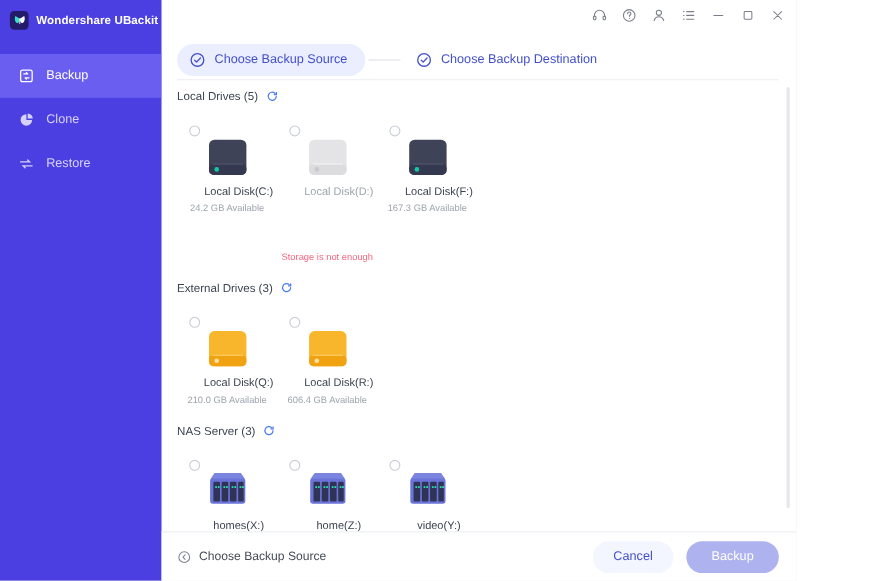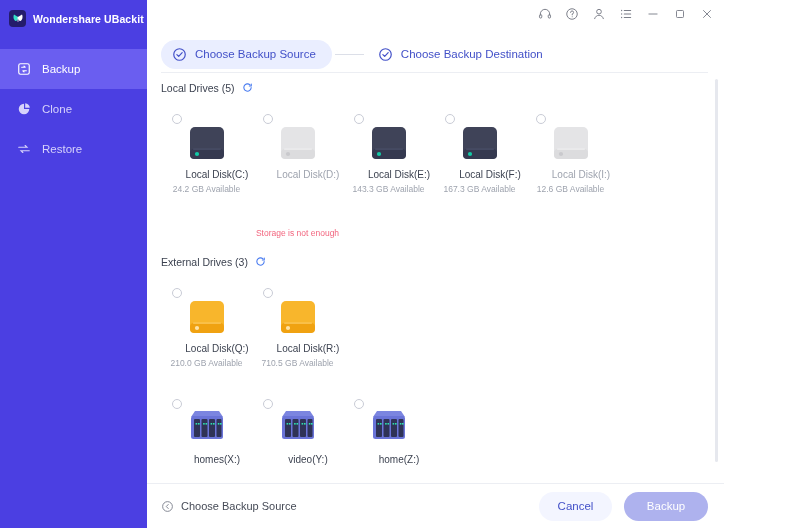--- a/index.html
+++ b/index.html
@@ -411,61 +411,35 @@
                 <rect x="6" y="6" width="34" height="32" rx="5" fill="#e4e4e6"></rect>
                 <rect x="6" y="28" width="34" height="10" rx="4" fill="#dcdcde"></rect>
                 <rect x="9" y="27.5" width="28" height="1.2" rx=".6" fill="#eeeef0"></rect>
                 <circle cx="13" cy="33" r="2.1" fill="#c9c9cd"></circle>
               </svg>
             </span>
             <span class="drive-name dim">Local Disk(D:)</span>
             <span class="drive-sub warn">Storage is not enough</span>
           </div>
 
+
           <div class="drive">
             <span class="radio"></span>
             <span class="drive-art">
               <svg width="46" height="42" viewBox="0 0 46 42">
                 <rect x="6" y="6" width="34" height="32" rx="5" fill="#3f4358"></rect>
                 <rect x="6" y="28" width="34" height="10" rx="4" fill="#353950"></rect>
                 <rect x="9" y="27.5" width="28" height="1.2" rx=".6" fill="#4b5068"></rect>
                 <circle cx="13" cy="33" r="2.1" fill="#12c9a6"></circle>
               </svg>
             </span>
-            <span class="drive-name">Local Disk(E:)</span>
-            <span class="drive-sub">143.3 GB Available</span>
-          </div>
-
-          <div class="drive">
-            <span class="radio"></span>
-            <span class="drive-art">
-              <svg width="46" height="42" viewBox="0 0 46 42">
-                <rect x="6" y="6" width="34" height="32" rx="5" fill="#3f4358"></rect>
-                <rect x="6" y="28" width="34" height="10" rx="4" fill="#353950"></rect>
-                <rect x="9" y="27.5" width="28" height="1.2" rx=".6" fill="#4b5068"></rect>
-                <circle cx="13" cy="33" r="2.1" fill="#12c9a6"></circle>
-              </svg>
-            </span>
             <span class="drive-name">Local Disk(F:)</span>
             <span class="drive-sub">167.3 GB Available</span>
           </div>
 
-          <div class="drive">
-            <span class="radio"></span>
-            <span class="drive-art">
-              <svg width="46" height="42" viewBox="0 0 46 42">
-                <rect x="6" y="6" width="34" height="32" rx="5" fill="#e4e4e6"></rect>
-                <rect x="6" y="28" width="34" height="10" rx="4" fill="#dcdcde"></rect>
-                <rect x="9" y="27.5" width="28" height="1.2" rx=".6" fill="#eeeef0"></rect>
-                <circle cx="13" cy="33" r="2.1" fill="#c9c9cd"></circle>
-              </svg>
-            </span>
-            <span class="drive-name dim">Local Disk(I:)</span>
-            <span class="drive-sub">12.6 GB Available</span>
-          </div>
         </div>
 
         <div class="section-gap"></div>
 
         <div class="section-head">
           <span class="section-title">External Drives (3)</span>
           <span class="refresh-icon">
             <svg width="11" height="11" viewBox="0 0 24 24" fill="none" stroke="#4a7cf0" stroke-width="2.4" stroke-linecap="round">
               <path d="M20 12a8 8 0 1 1-2.6-5.9"></path>
               <path d="M20.2 4.4v4.2h-4.2"></path>
@@ -492,26 +466,35 @@
             <span class="radio"></span>
             <span class="drive-art">
               <svg width="46" height="42" viewBox="0 0 46 42">
                 <rect x="6" y="6" width="34" height="32" rx="5" fill="#f8b62c"></rect>
                 <rect x="6" y="28" width="34" height="10" rx="4" fill="#f0a211"></rect>
                 <rect x="9" y="27.5" width="28" height="1.2" rx=".6" fill="#fcc95e"></rect>
                 <circle cx="13" cy="33" r="2.1" fill="#fde3a8"></circle>
               </svg>
             </span>
             <span class="drive-name">Local Disk(R:)</span>
-            <span class="drive-sub">710.5 GB Available</span>
+            <span class="drive-sub">606.4 GB Available</span>
           </div>
         </div>
 
         <div class="section-gap"></div>
 
+        <div class="section-head">
+          <span class="section-title">NAS Server (3)</span>
+          <span class="refresh-icon">
+            <svg width="11" height="11" viewBox="0 0 24 24" fill="none" stroke="#4a7cf0" stroke-width="2.4" stroke-linecap="round">
+              <path d="M20 12a8 8 0 1 1-2.6-5.9"></path>
+              <path d="M20.2 4.4v4.2h-4.2"></path>
+            </svg>
+          </span>
+        </div>
 
         <div class="drive-row">
           <div class="drive">
             <span class="radio"></span>
             <span class="drive-art">
               <svg width="48" height="44" viewBox="0 0 48 44">
                 <path d="M8 13 L12 7 H36 L40 13 Z" fill="#7b85e0"></path>
                 <rect x="8" y="12" width="32" height="23" rx="2.5" fill="#6a74d8"></rect>
                 <g fill="#2f3356">
                   <rect x="11" y="15" width="6" height="18" rx="1"></rect>
@@ -552,21 +535,21 @@
                     <rect x="15" y="19" width="1.6" height="1.6"></rect>
                   <rect x="20.1" y="19" width="1.6" height="1.6"></rect>
                     <rect x="22.5" y="19" width="1.6" height="1.6"></rect>
                   <rect x="27.6" y="19" width="1.6" height="1.6"></rect>
                     <rect x="30" y="19" width="1.6" height="1.6"></rect>
                   <rect x="34.8" y="19" width="1.6" height="1.6"></rect>
                     <rect x="37" y="19" width="1.6" height="1.6"></rect>
                 </g>
               </svg>
             </span>
-            <span class="drive-name">video(Y:)</span>
+            <span class="drive-name">home(Z:)</span>
             <span class="drive-sub"></span>
           </div>
 
           <div class="drive">
             <span class="radio"></span>
             <span class="drive-art">
               <svg width="48" height="44" viewBox="0 0 48 44">
                 <path d="M8 13 L12 7 H36 L40 13 Z" fill="#7b85e0"></path>
                 <rect x="8" y="12" width="32" height="23" rx="2.5" fill="#6a74d8"></rect>
                 <g fill="#2f3356">
@@ -580,21 +563,21 @@
                     <rect x="15" y="19" width="1.6" height="1.6"></rect>
                   <rect x="20.1" y="19" width="1.6" height="1.6"></rect>
                     <rect x="22.5" y="19" width="1.6" height="1.6"></rect>
                   <rect x="27.6" y="19" width="1.6" height="1.6"></rect>
                     <rect x="30" y="19" width="1.6" height="1.6"></rect>
                   <rect x="34.8" y="19" width="1.6" height="1.6"></rect>
                     <rect x="37" y="19" width="1.6" height="1.6"></rect>
                 </g>
               </svg>
             </span>
-            <span class="drive-name">home(Z:)</span>
+            <span class="drive-name">video(Y:)</span>
             <span class="drive-sub"></span>
           </div>
         </div>
 
       </div>
       <div class="scrollbar"></div>
     </div>
 
     <div class="footer">
       <div class="back-link">

